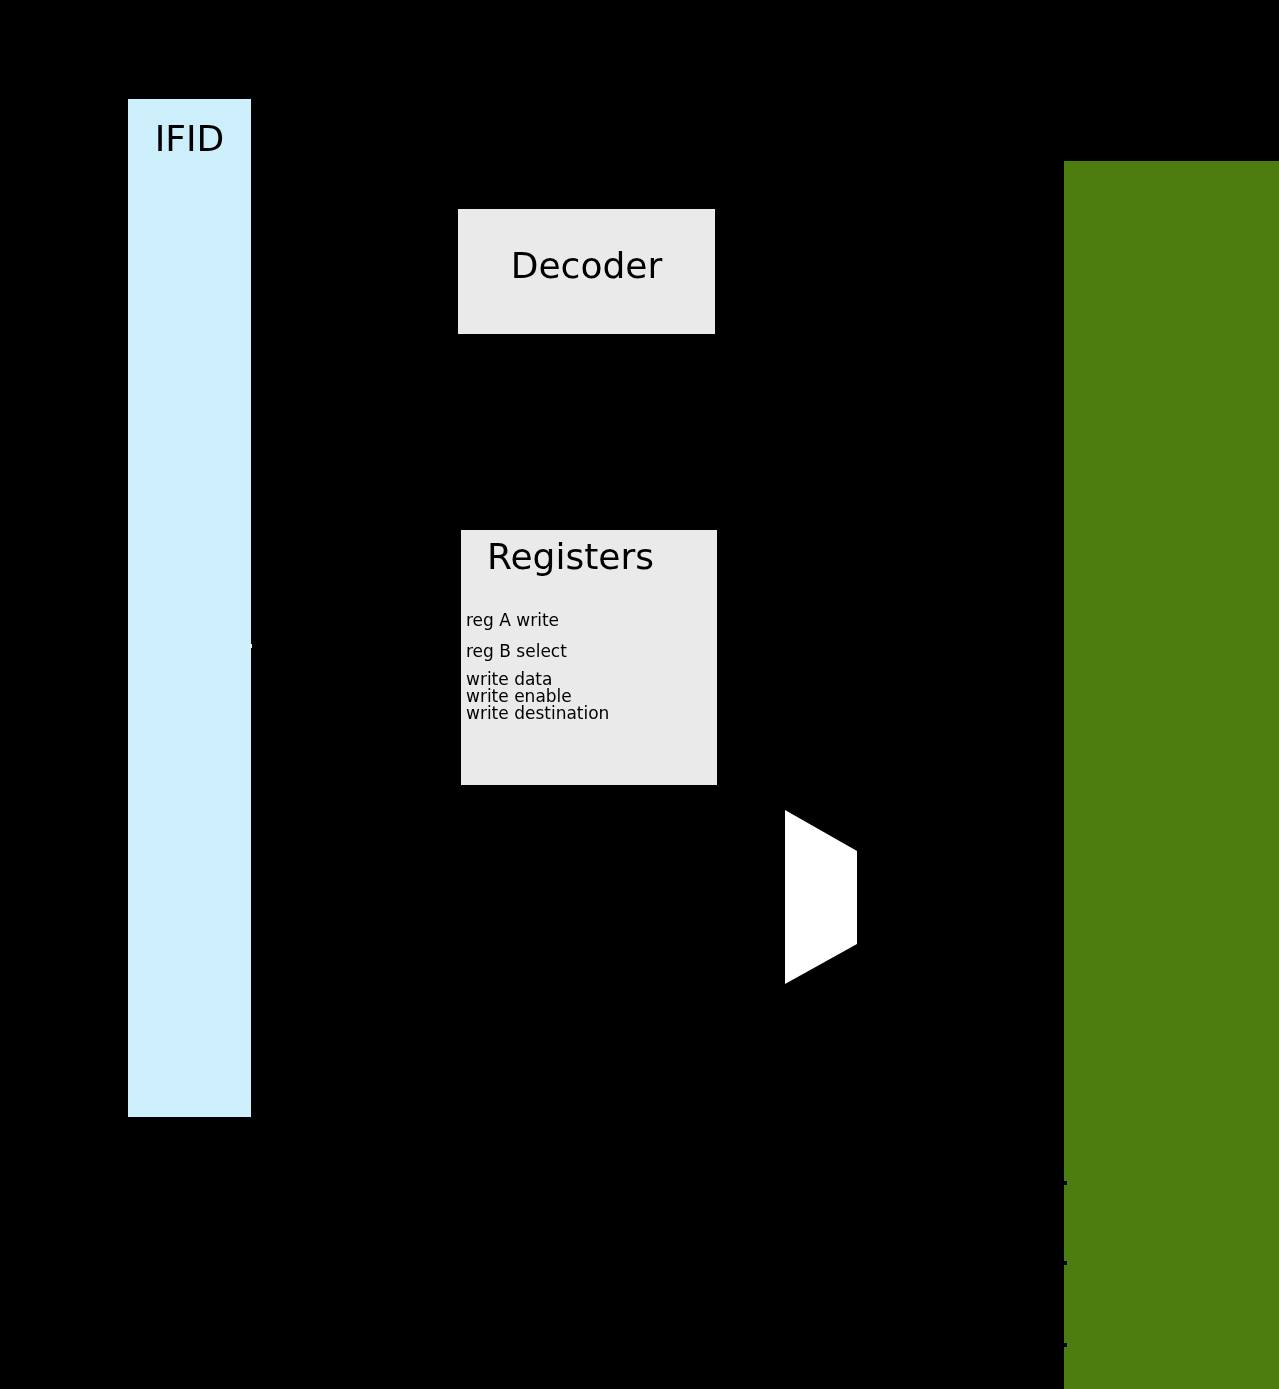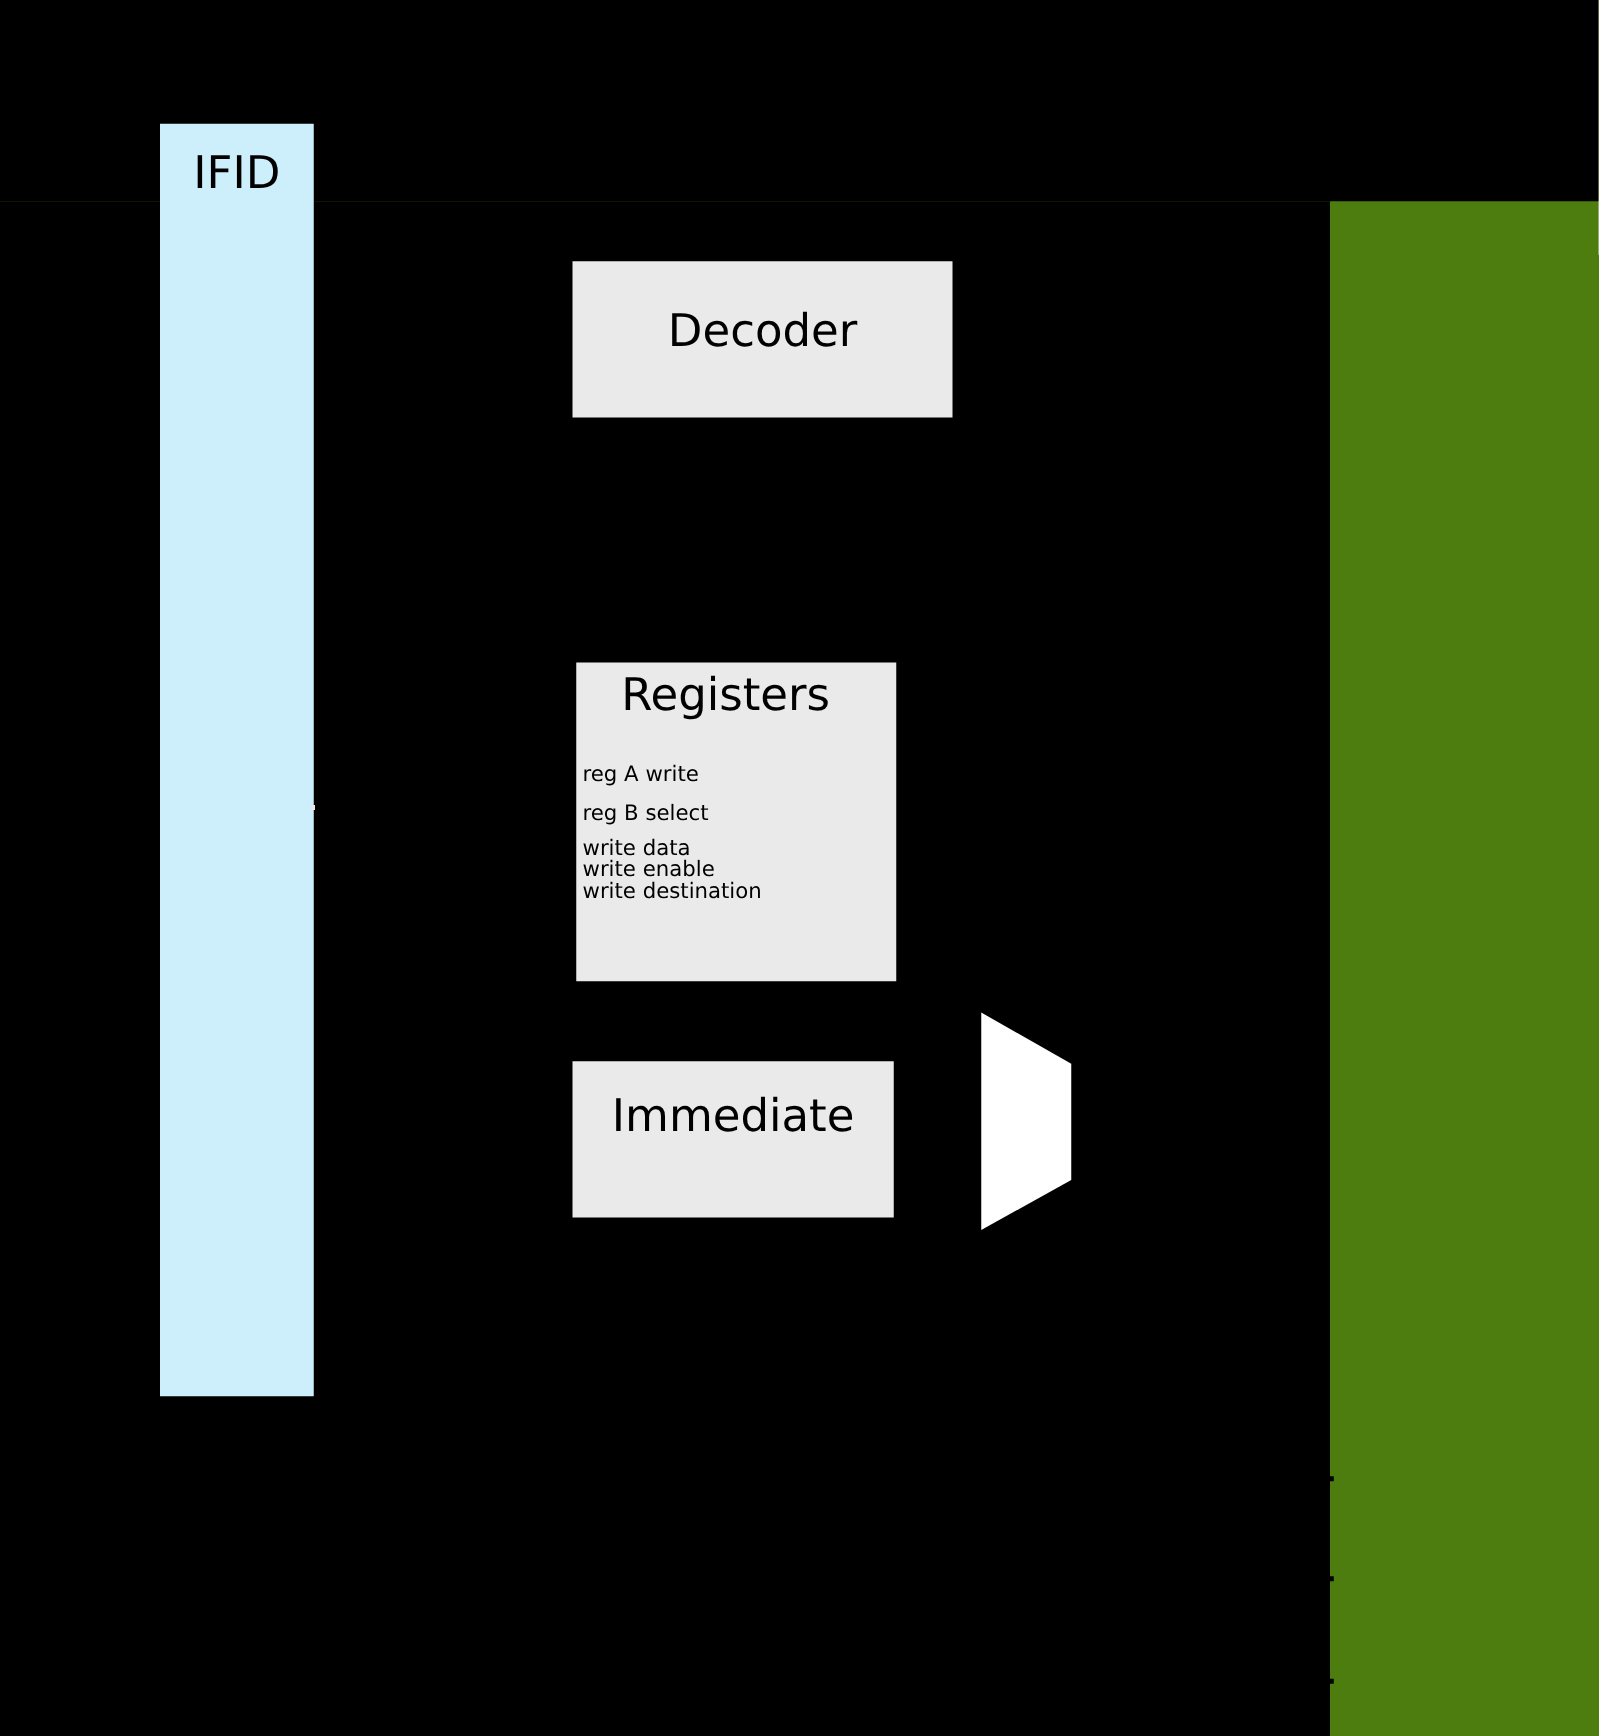--- a/index.html
+++ b/index.html
@@ -94,41 +94,40 @@
   }
   #unit-instruction-memory .unit-title {
     left: 22px;
     top: 26px;
     text-align: left;
   }
 
   #unit-decoder {
     left: 458px;
     top: 209px;
-    width: 304px;
+    width: 257px;
     height: 125px;
   }
   #unit-decoder .unit-title {
     left: 0;
     right: 0;
     top: 38px;
     text-align: center;
   }
 
   #unit-registers {
     left: 461px;
     top: 530px;
     width: 256px;
     height: 255px;
   }
   #unit-registers .unit-title {
     left: 26px;
     top: 8px;
     text-align: right;
-    margin-left: 10px;
   }
 
   #unit-immediate {
     left: 458px;
     top: 849px;
     width: 257px;
     height: 125px;
   }
   #unit-immediate .unit-title {
     left: 0;
@@ -204,23 +203,20 @@
     <div class="unit-title">Registers</div>
     <div id="register-ports">
       <div class="register-port">reg A write</div>
       <div class="register-port gap-small">reg B select</div>
       <div class="register-port gap-large">write data</div>
       <div class="register-port">write enable</div>
       <div class="register-port gap-xl">write destination</div>
     </div>
   </div>
 
-  <div class="unit-box" id="unit-immediate">
-    <div class="unit-title">Immediate</div>
-  </div>
 
   <div id="mux-operand-b">
     <svg viewBox="0 0 76 178" preserveAspectRatio="none">
       <polygon points="1,2 73,43 73,136 1,176" fill="#ffffff" stroke="none"></polygon>
     </svg>
   </div>
 
   <div class="connector-nub" style="left:1064px; top:1181px;"></div>
   <div class="connector-nub" style="left:1064px; top:1261px;"></div>
   <div class="connector-nub" style="left:1064px; top:1343px;"></div>

